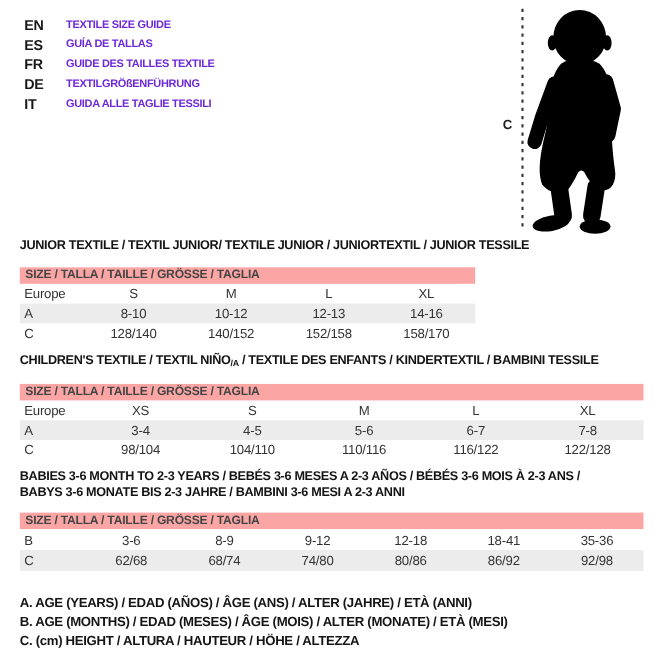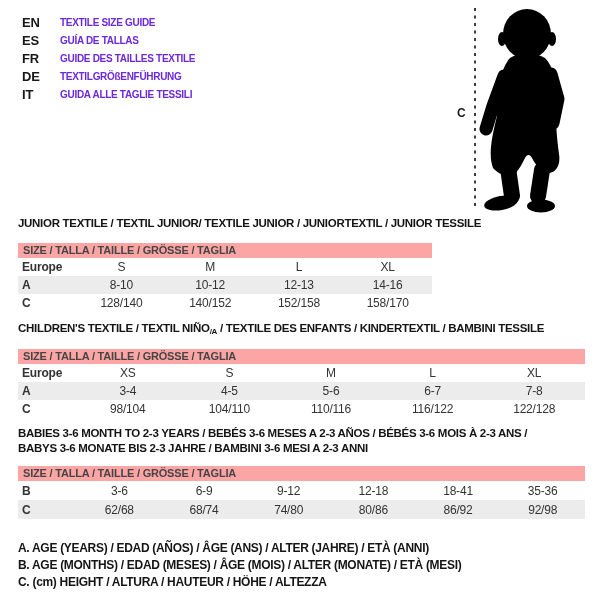--- a/index.html
+++ b/index.html
@@ -22,21 +22,21 @@
   .sec-title sub { font-size:8px; vertical-align:-2px; }
 
   
   .tbl { position:absolute; left:18px; }
   .band { height:15px; line-height:15px; background:#fca5a5; font-size:11px; font-weight:700;
           letter-spacing:-0.2px; color:#454545; padding-left:5px; }
   .trow { display:flex; align-items:center; }
   .trow.h18 { height:18px; }
   .trow.h19 { height:19px; }
   .trow.alt { background:#ececec; }
-  .lbl { width:55px; padding-left:4px; font-size:12px; letter-spacing:-0.2px; color:#333;font-weight:bold; }
+  .lbl { width:55px; padding-left:4px; font-size:12px; letter-spacing:-0.2px; color:#333; }
   .val { flex:1; text-align:center; font-size:12px; letter-spacing:-0.2px; color:#333; }
 
   
   .footer { position:absolute; left:18px; top:540px; }
   .footer-line { height:17px; line-height:17px; font-size:12px; font-weight:700; letter-spacing:-0.3px; color:#151515; white-space:nowrap; }
 </style>
 </head>
 <body>
 
 <div class="canvas">
@@ -139,21 +139,21 @@
     </div>
   </div>
 
   <div class="sec-title" style="top:427px">BABIES 3-6 MONTH TO 2-3 YEARS / BEBÉS 3-6 MESES A 2-3 AÑOS / BÉBÉS 3-6 MOIS À 2-3 ANS /</div>
   <div class="sec-title" style="top:442px">BABYS 3-6 MONATE BIS 2-3 JAHRE / BAMBINI 3-6 MESI A 2-3 ANNI</div>
   <div class="tbl" style="top:466px; width:567px">
     <div class="band">SIZE / TALLA / TAILLE / GRÖSSE / TAGLIA</div>
     <div class="trow h19">
       <span class="lbl">B</span>
       <span class="val">3-6</span>
-      <span class="val">6-9</span>
+      <span class="val">8-9</span>
       <span class="val">9-12</span>
       <span class="val">12-18</span>
       <span class="val">18-41</span>
       <span class="val">35-36</span>
     </div>
     <div class="trow h19 alt">
       <span class="lbl">C</span>
       <span class="val">62/68</span>
       <span class="val">68/74</span>
       <span class="val">74/80</span>

